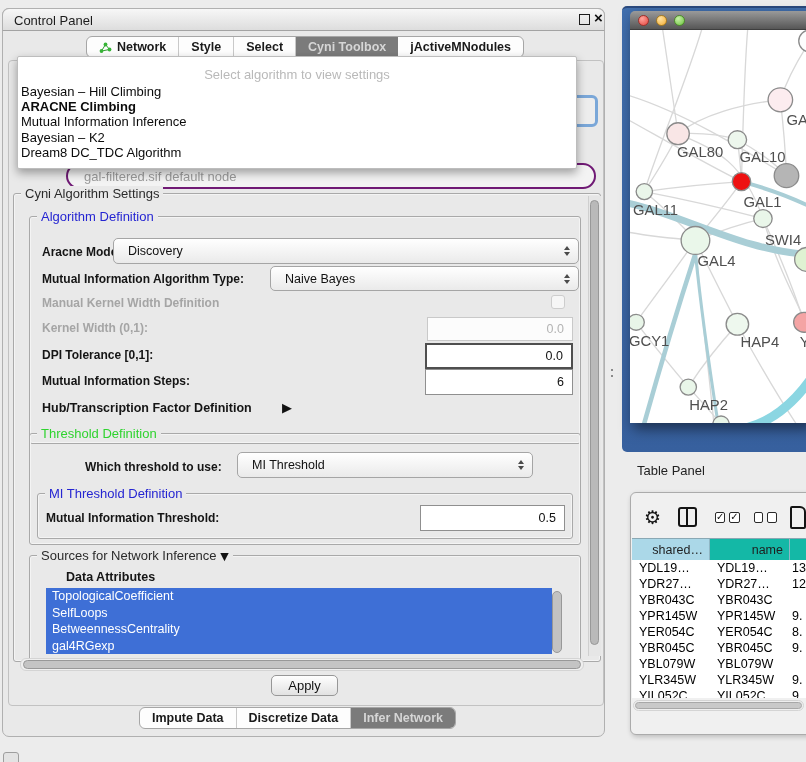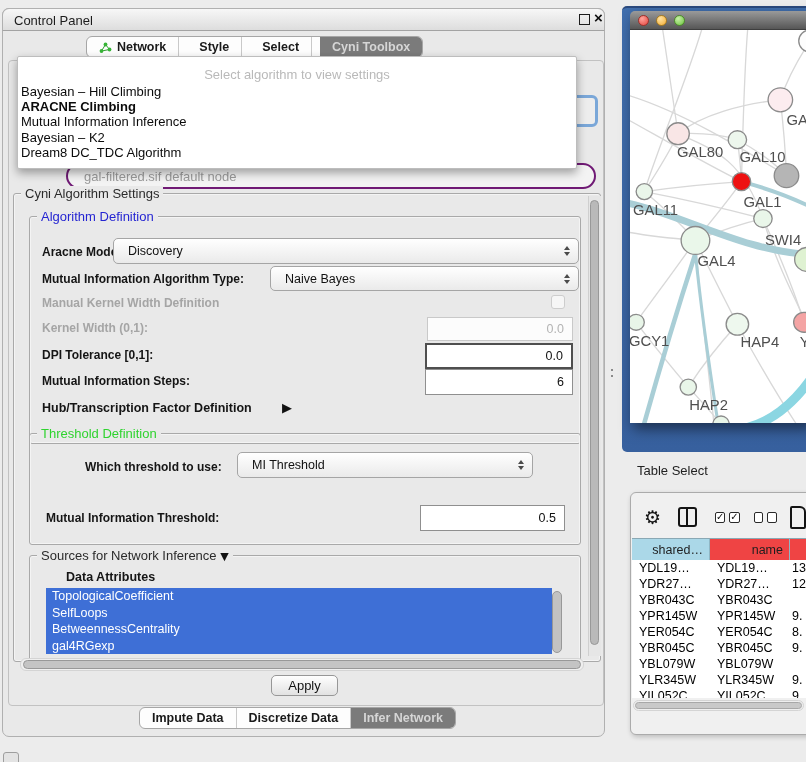--- a/index.html
+++ b/index.html
@@ -104,21 +104,21 @@
   .spliticon{width:18px;height:16px;border:2px solid #141414;border-radius:3px;position:relative;margin-left:17px;box-sizing:content-box;}
   .spliticon:after{content:"";position:absolute;left:50%;top:0;bottom:0;width:2px;background:#141414;transform:translateX(-50%);}
   .cbx{width:11px;height:11px;border:1.5px solid #2a2a2a;border-radius:2px;background:#fff;font-size:10px;
        font-weight:bold;color:#111;display:flex;align-items:center;justify-content:center;
        font-family:"DejaVu Sans",sans-serif;line-height:1;box-sizing:border-box;}
   .ml18{margin-left:18px;} .ml4{margin-left:4px;} .ml14{margin-left:14px;}
   .doc{width:15px;height:19px;border:2px solid #141414;border-radius:2px 6px 2px 2px;margin-left:13px;}
   .tp-header{left:632px;top:538px;width:174px;height:21px;display:flex;border-top:1px solid #8aa8b4;
              border-bottom:1px solid #7d7d7d;box-sizing:content-box;}
   .th{display:flex;align-items:center;justify-content:flex-end;padding-right:6px;font-size:12.5px;color:#1e1e1e;
-      border-right:1px solid #8fb6c4;box-sizing:border-box;background:#ef4444;}
+      border-right:1px solid #8fb6c4;box-sizing:border-box;background:#14b8a6;}
   .th.c0{width:78px;background:#abd8e8;}
   .th.c1{width:80px;}
   .th.c2{flex:1;border-right:none;}
   .tp-rows{left:632px;top:560px;width:174px;height:138px;background:#fff;overflow:hidden;}
   .tr{display:flex;height:16px;align-items:center;}
   .td{font-size:12.5px;color:#000;padding-left:7px;box-sizing:border-box;white-space:nowrap;overflow:hidden;}
   .td.c0{width:78px;} .td.c1{width:80px;} .td.c2{flex:1;padding-left:2px;}
   .tp-hscroll{left:633px;top:700px;width:171px;height:11px;}
   .tp-hthumb{position:absolute;left:1px;top:1px;right:1px;bottom:1px;background:#c9c9c9;
              border:1px solid #a8a8a8;border-radius:5px;}
@@ -130,41 +130,44 @@
 <body>
 
 <div id="stage">
 
   <div class="abs cp-shell"></div>
   <div class="abs cp-titlebar"></div>
   <span class="abs cp-title">Control Panel</span>
   <span class="abs float-btn"></span>
   <span class="abs close-btn">×</span>
 
-  <div class="abs tabstrip" id="top-tabs" style="left:86px;top:36px;height:22px;gap:8px;">
+  <div class="abs tabstrip" id="top-tabs" style="left:86px;top:36px;height:22px;">
       <span class="seg">
         <span class="nicon">
           <svg viewBox="0 0 13 13">
             <path d="M2.5 10 L6.5 3.5 L10.5 8.5 M2.5 10 L10.5 8.5" fill="none" stroke="#2e9e2e" stroke-width="1"></path>
             <circle cx="2.5" cy="10" r="1.9" fill="#37b437"></circle>
             <circle cx="6.5" cy="3.5" r="1.9" fill="#37b437"></circle>
             <circle cx="10.5" cy="8.5" r="1.9" fill="#37b437"></circle>
           </svg>
         </span>
         <span>Network</span>
       </span>
       <span class="seg">
         <span>Style</span>
       </span>
       <span class="seg">
         <span>Select</span>
       </span>
       <span class="seg on">
         <span>Cyni Toolbox</span>
       </span>
+      <span class="seg">
+        <span>jActiveMNodules</span>
+      </span>
     </div>
 
   <div class="abs content-frame"></div>
   <div class="abs bg-ring"></div>
   <div class="abs bg-combo">
     <span>gal-filtered.sif default node</span>
   </div>
 
   <div class="abs gb" style="left:13px;top:193px;width:588px;height:469px;">
     <span class="gb-title t-dark">Cyni Algorithm Settings</span>
@@ -207,20 +210,23 @@
   <div class="abs gb" style="left:29px;top:433px;width:552px;height:112px;">
     <span class="gb-title t-green">Threshold Definition</span>
   </div>
   <span class="abs lbl" style="left:85px;top:460px;">Which threshold to use:</span>
   <div class="abs combo" style="left:237px;top:452px;width:296px;height:26px;">
     <span>MI Threshold</span>
     <span class="spin">
         <i class="up"></i>
         <i class="dn"></i>
       </span>
+  </div>
+  <div class="abs gb" style="left:37px;top:493px;width:536px;height:46px;">
+    <span class="gb-title t-blue">MI Threshold Definition</span>
   </div>
   <span class="abs lbl" style="left:46px;top:511px;">Mutual Information Threshold:</span>
   <div class="abs tfield" style="left:420px;top:505px;width:145px;height:26px;">0.5</div>
 
   <div class="abs gb" style="left:29px;top:555px;width:552px;height:106px;">
     <span class="gb-title t-dark">
       <span>Sources for Network Inference</span>
       <span class="tri">▼</span>
     </span>
   </div>
@@ -327,21 +333,21 @@
           <text x="738" y="347">HAP4</text>
           <circle cx="800" cy="322" r="10" fill="#F4A4A4" stroke="#8b8b8b" stroke-width="1.3"></circle>
           <text x="796" y="347">Y</text>
           <circle cx="687" cy="387" r="8" fill="#E9F6E9" stroke="#8b8b8b" stroke-width="1.3"></circle>
           <text x="688" y="410">HAP2</text>
           <circle cx="719" cy="424" r="8" fill="#E9F6E9" stroke="#8b8b8b" stroke-width="1.3"></circle>
         </svg>
     </div>
   </div>
 
-  <span class="abs tp-title">Table Select</span>
+  <span class="abs tp-title">Table Panel</span>
   <div class="abs tablewin"></div>
   <div class="abs tp-toolbar">
     <span class="gear">⚙</span>
     <span class="spliticon"></span>
     <span class="cbx ml18">✓</span>
     <span class="cbx ml4">✓</span>
     <span class="cbx ml14"></span>
     <span class="cbx ml4"></span>
     <span class="doc"></span>
   </div>

